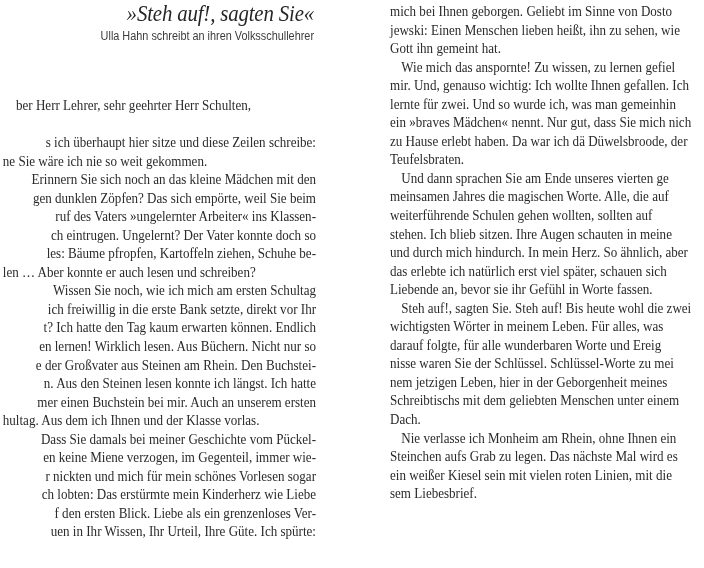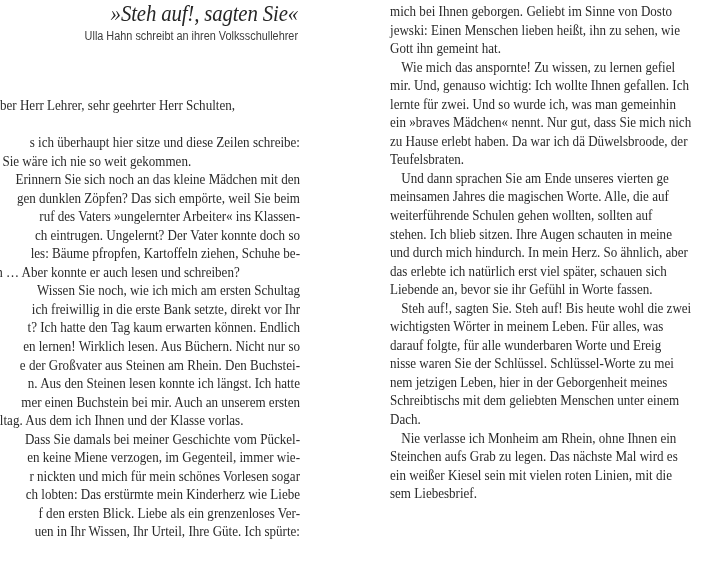--- a/index.html
+++ b/index.html
@@ -18,21 +18,21 @@
   .page {
     position: absolute;
     inset: 0;
     background: #ffffff;
   }
 
   
   .left-col {
     position: absolute;
     top: 0;
-    left: 0;
+    left: 16px;
     width: 300px;
     height: 568px;
   }
   .header {
     position: absolute;
     top: 0;
     right: 2px;
     width: 360px;
     transform: scaleX(0.87);
     transform-origin: top right;

